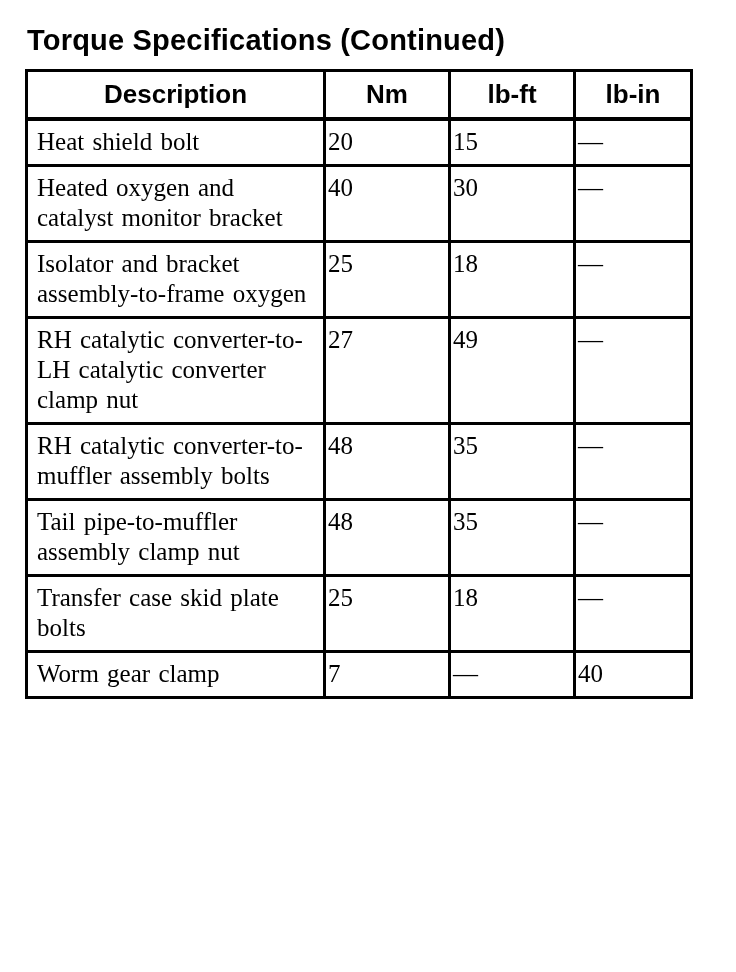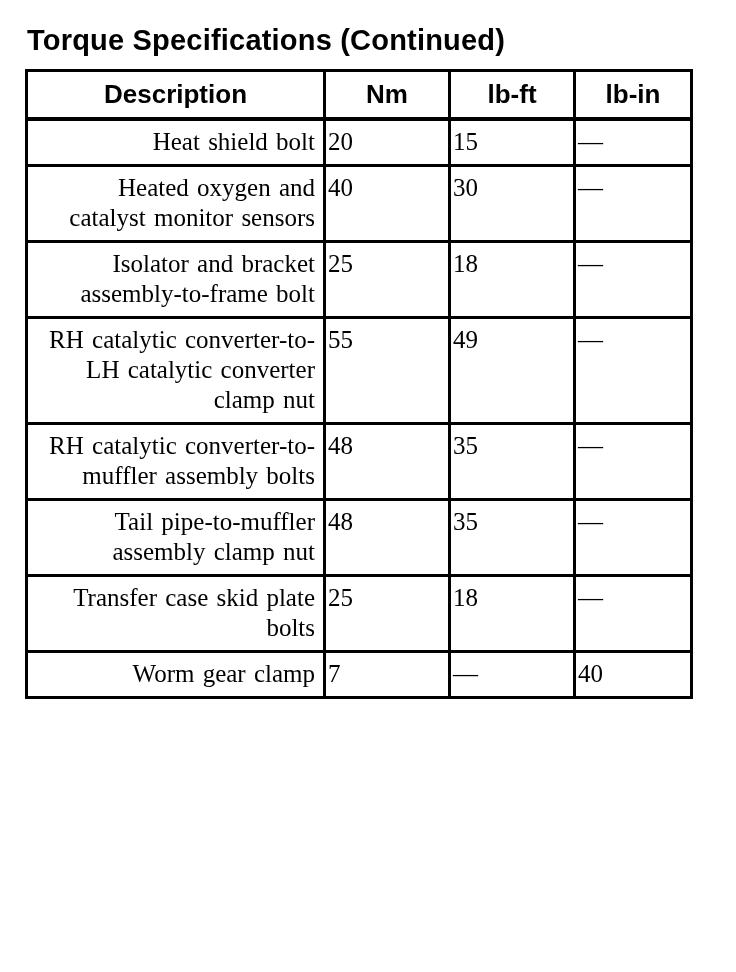--- a/index.html
+++ b/index.html
@@ -47,21 +47,21 @@
     border-bottom-width: 4px;
   }
   .spec-table td {
     font-family: "Liberation Serif", "DejaVu Serif", serif;
     font-size: 25px;
     line-height: 30px;
     vertical-align: top;
     padding: 6px 8px 7px 9px;
   }
   .spec-table td.cell-desc {
-    text-align: right;
+    text-align: left;
     word-spacing: 2px;
   }
   .spec-table td.cell-val {
     text-align: left;
     padding-left: 2px;
     padding-right: 2px;
   }
   col.c-desc  { width: 298px; }
   col.c-nm    { width: 125px; }
   col.c-lbft  { width: 125px; }
@@ -89,34 +89,34 @@
       </tr>
     </thead>
     <tbody>
         <tr>
           <td class="cell-desc">Heat shield bolt</td>
           <td class="cell-val">20</td>
           <td class="cell-val">15</td>
           <td class="cell-val">—</td>
         </tr>
         <tr>
-          <td class="cell-desc">Heated oxygen and catalyst monitor sensors</td>
+          <td class="cell-desc">Heated oxygen and catalyst monitor bracket</td>
           <td class="cell-val">40</td>
           <td class="cell-val">30</td>
           <td class="cell-val">—</td>
         </tr>
         <tr>
-          <td class="cell-desc">Isolator and bracket assembly-to-frame bolt</td>
+          <td class="cell-desc">Isolator and bracket assembly-to-frame oxygen</td>
           <td class="cell-val">25</td>
           <td class="cell-val">18</td>
           <td class="cell-val">—</td>
         </tr>
         <tr>
           <td class="cell-desc">RH catalytic converter-to-LH catalytic converter clamp nut</td>
-          <td class="cell-val">55</td>
+          <td class="cell-val">27</td>
           <td class="cell-val">49</td>
           <td class="cell-val">—</td>
         </tr>
         <tr>
           <td class="cell-desc">RH catalytic converter-to-muffler assembly bolts</td>
           <td class="cell-val">48</td>
           <td class="cell-val">35</td>
           <td class="cell-val">—</td>
         </tr>
         <tr>

